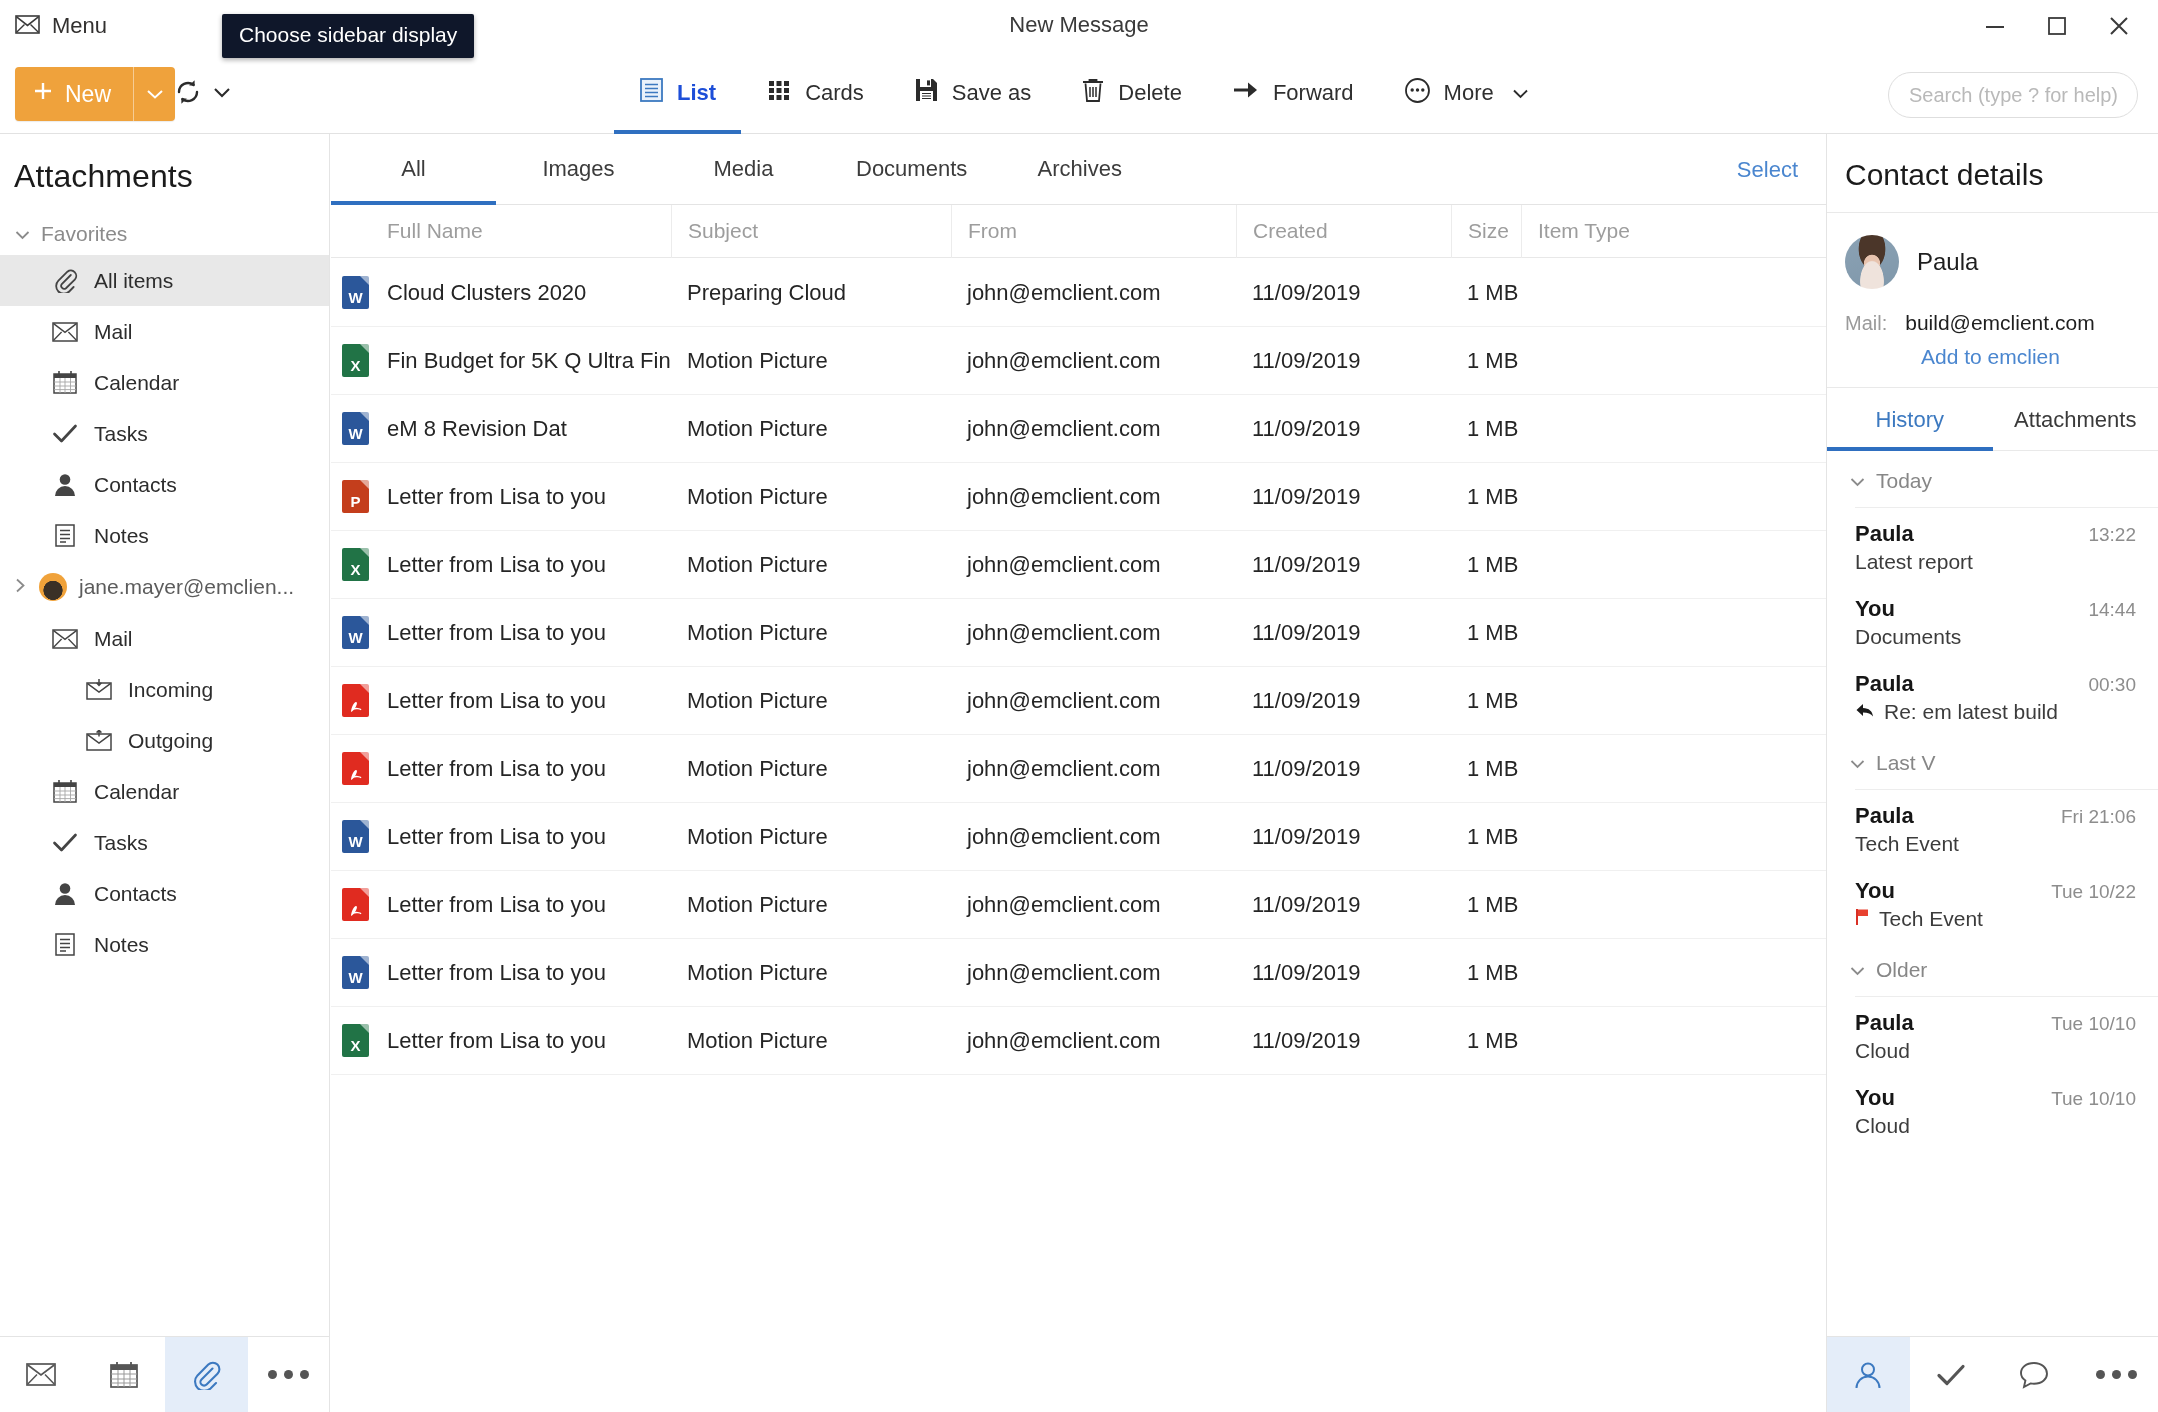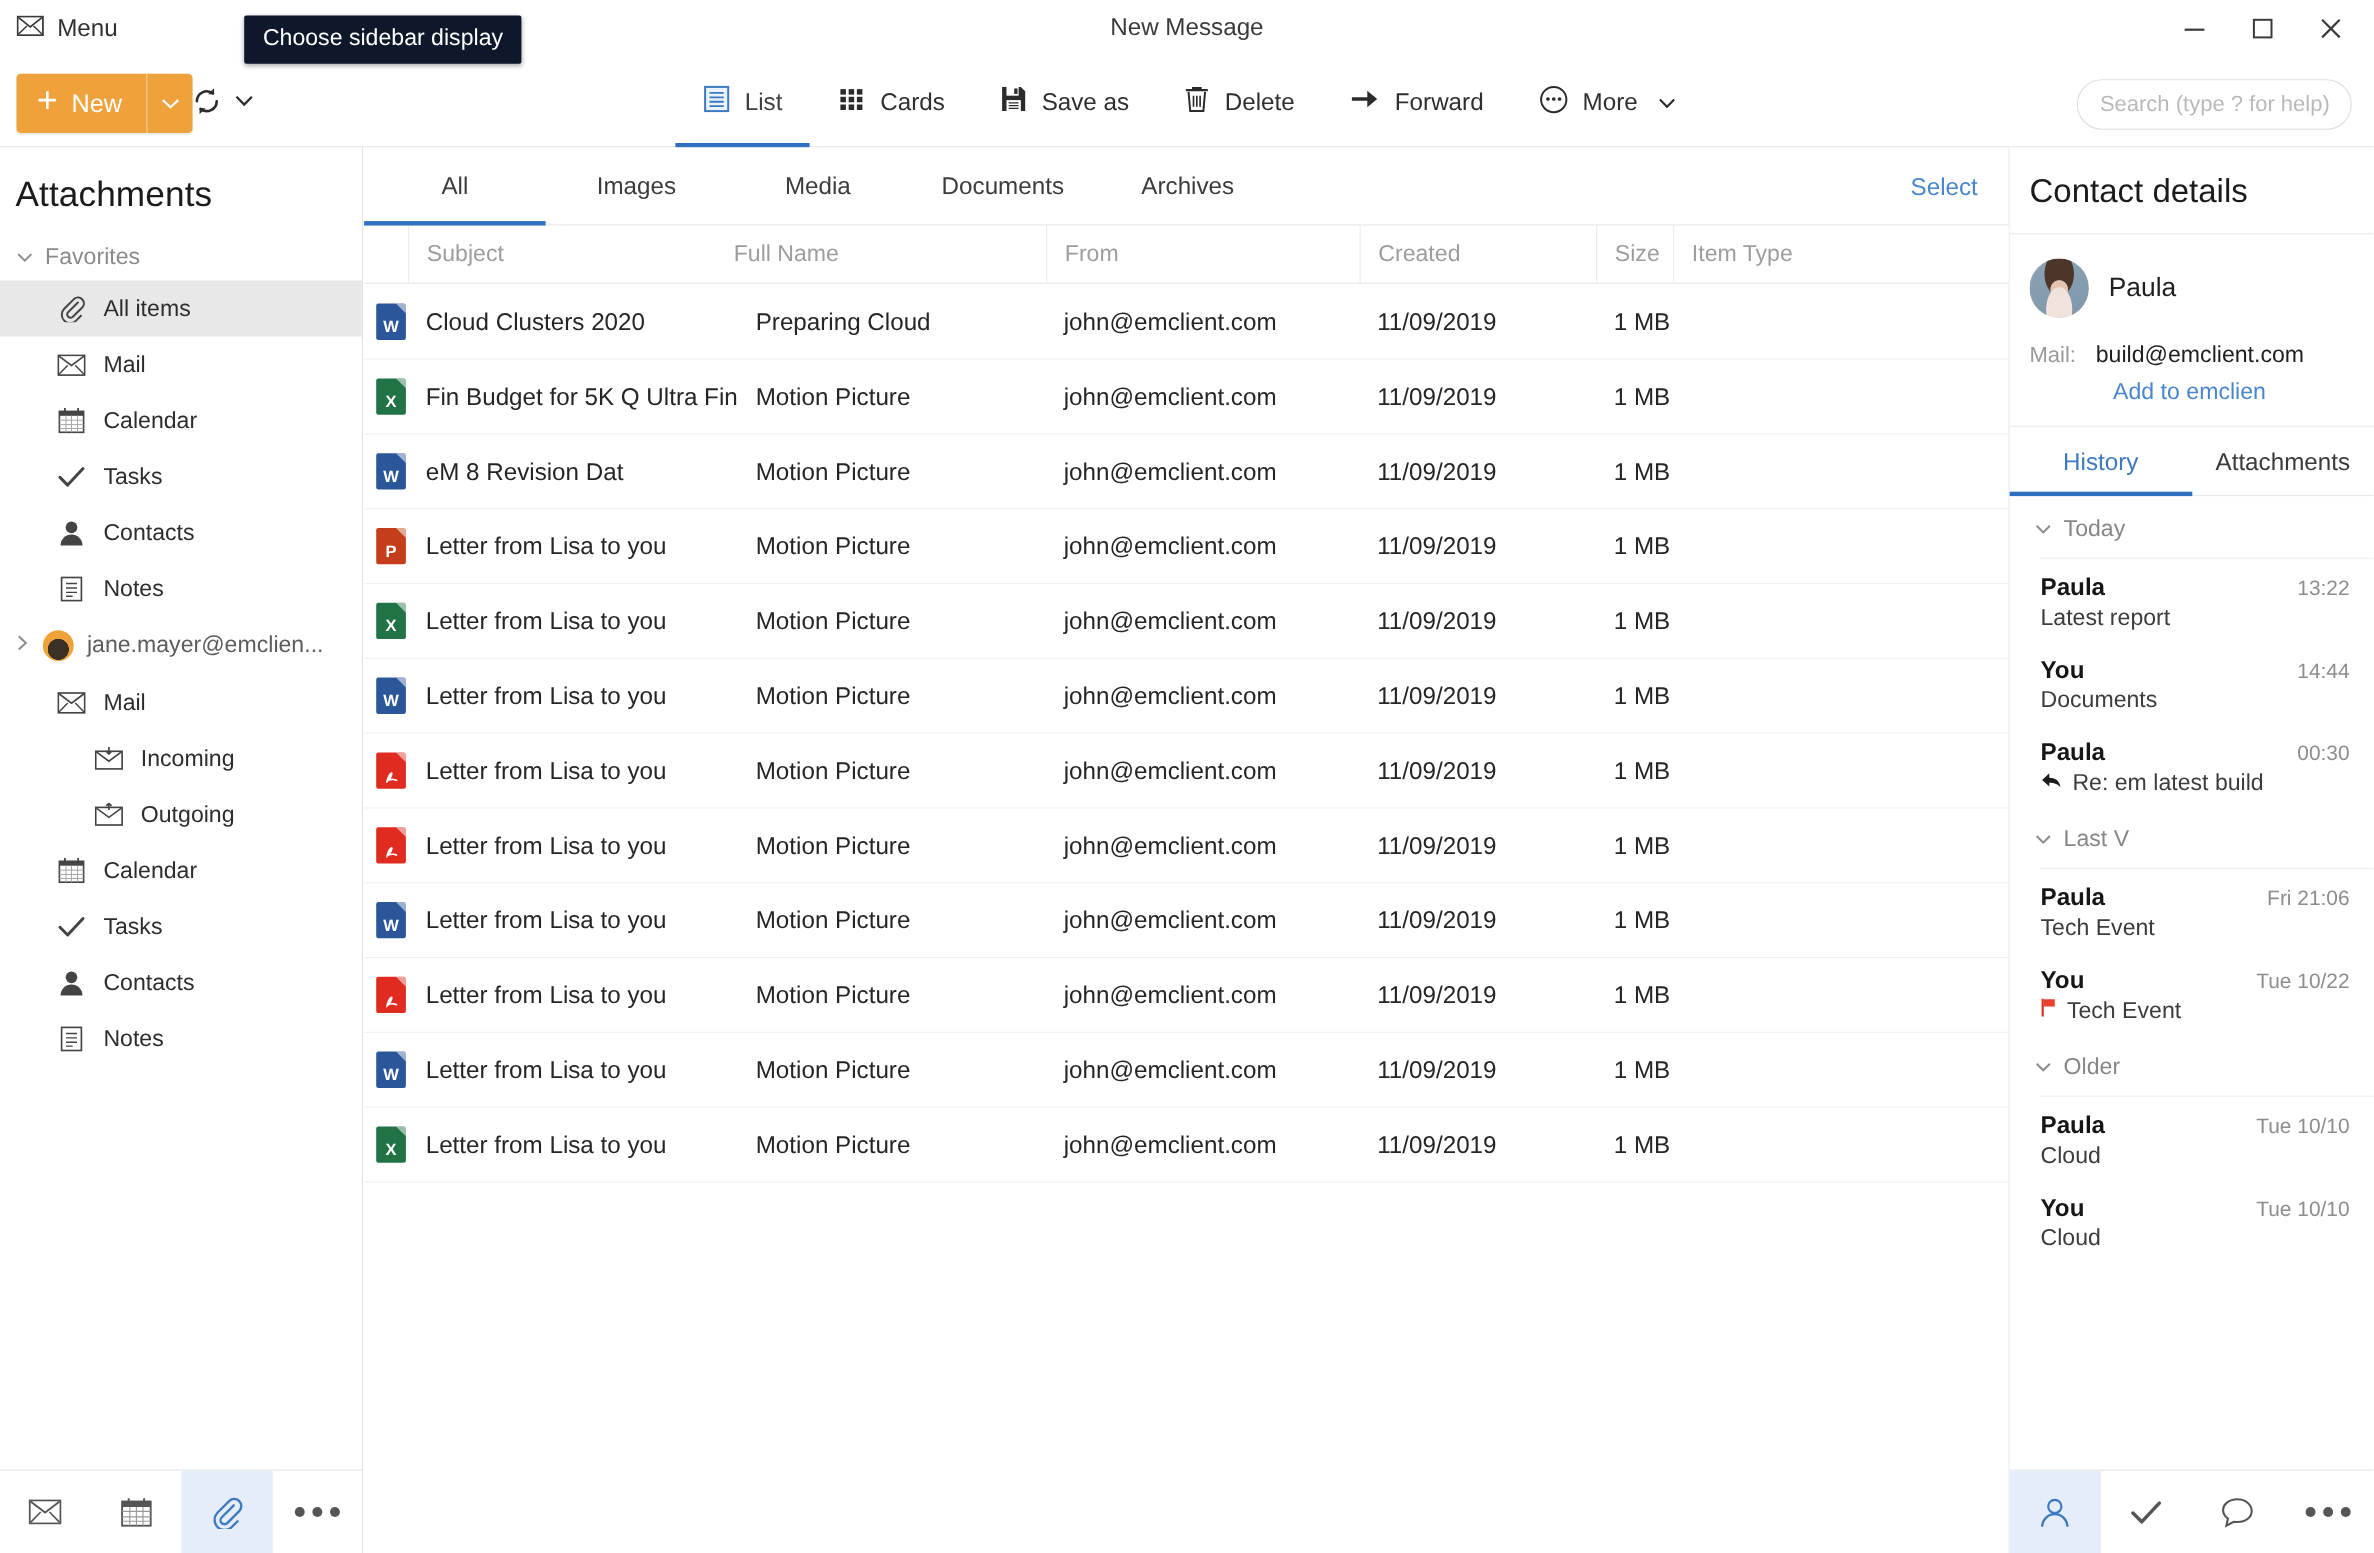--- a/index.html
+++ b/index.html
@@ -67,21 +67,21 @@
   }
   .tb-center {
     position: absolute; left: 614px; top: 0; height: 82px;
     display: flex; align-items: stretch; gap: 0;
   }
   .tb-item {
     display: flex; align-items: center; gap: 13px;
     padding: 0 25px; height: 82px; cursor: pointer;
     font-size: 22px; color: #2f2f2f; position: relative;
   }
-  .tb-item.active { color: #404040; }
+  .tb-item.active { color: #1d4ed8; font-weight: bold; }
   .tb-item.active::after {
     content: ""; position: absolute; left: 0; right: 0; bottom: 0;
     height: 4px; background: #2f6fc0;
   }
   .tb-caret { margin-left: 4px; }
 
   .search-box {
     position: absolute; right: 20px; top: 20px; width: 250px; height: 46px;
     border: 1px solid #dedede; border-radius: 23px; background: #fff;
     display: flex; align-items: center; padding: 0 14px 0 20px; cursor: text;
@@ -592,22 +592,22 @@
 
     <div class="filter-tab active">All</div>
         <div class="filter-tab">Images</div>
         <div class="filter-tab">Media</div>
         <div class="filter-tab">Documents</div>
         <div class="filter-tab">Archives</div>
         <div class="select-link">Select</div>
       </div>
     <div class="thead" id="thead">
         <div style="width:40px;flex:none"></div>
+        <div class="th first" style="width: 300px;">Full Name</div>
         <div class="th" style="width: 280px;">Subject</div>
-        <div class="th first" style="width: 300px;">Full Name</div>
         <div class="th" style="width: 285px;">From</div>
         <div class="th" style="width: 215px;">Created</div>
         <div class="th" style="width: 70px;">Size</div>
         <div class="th" style="width: 200px;">Item Type</div>
       </div>
     <div class="rows" id="rows">
         <div class="row">
           <div style="width:40px;flex:none;display:flex;justify-content:flex-end;padding-right:2px">
             <span class="ficon word">W</span>
           </div>

